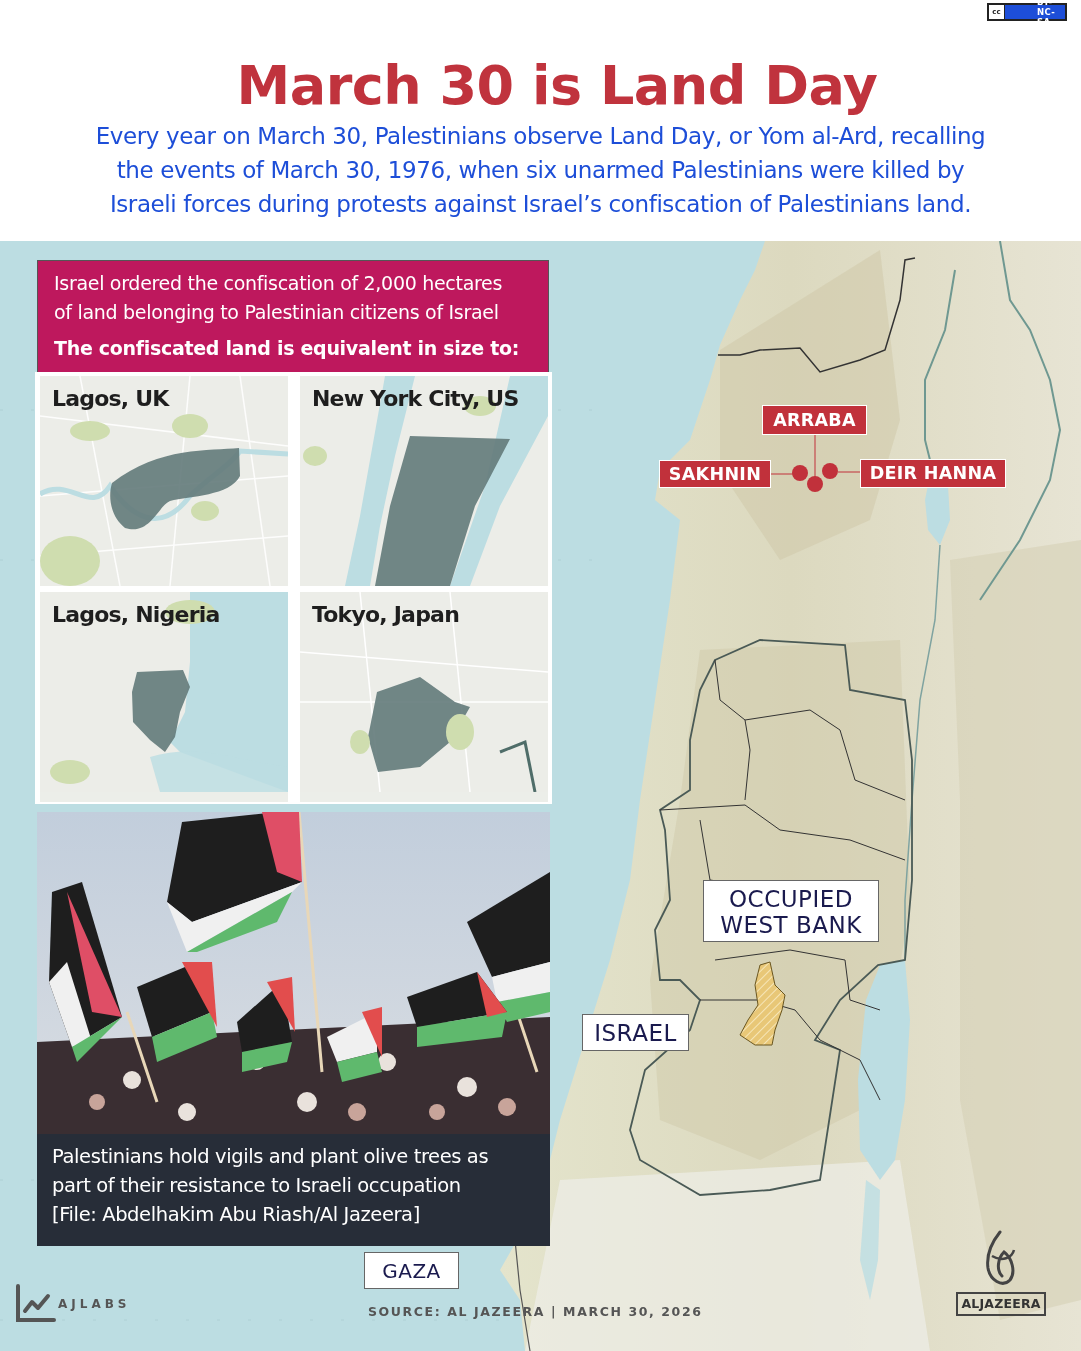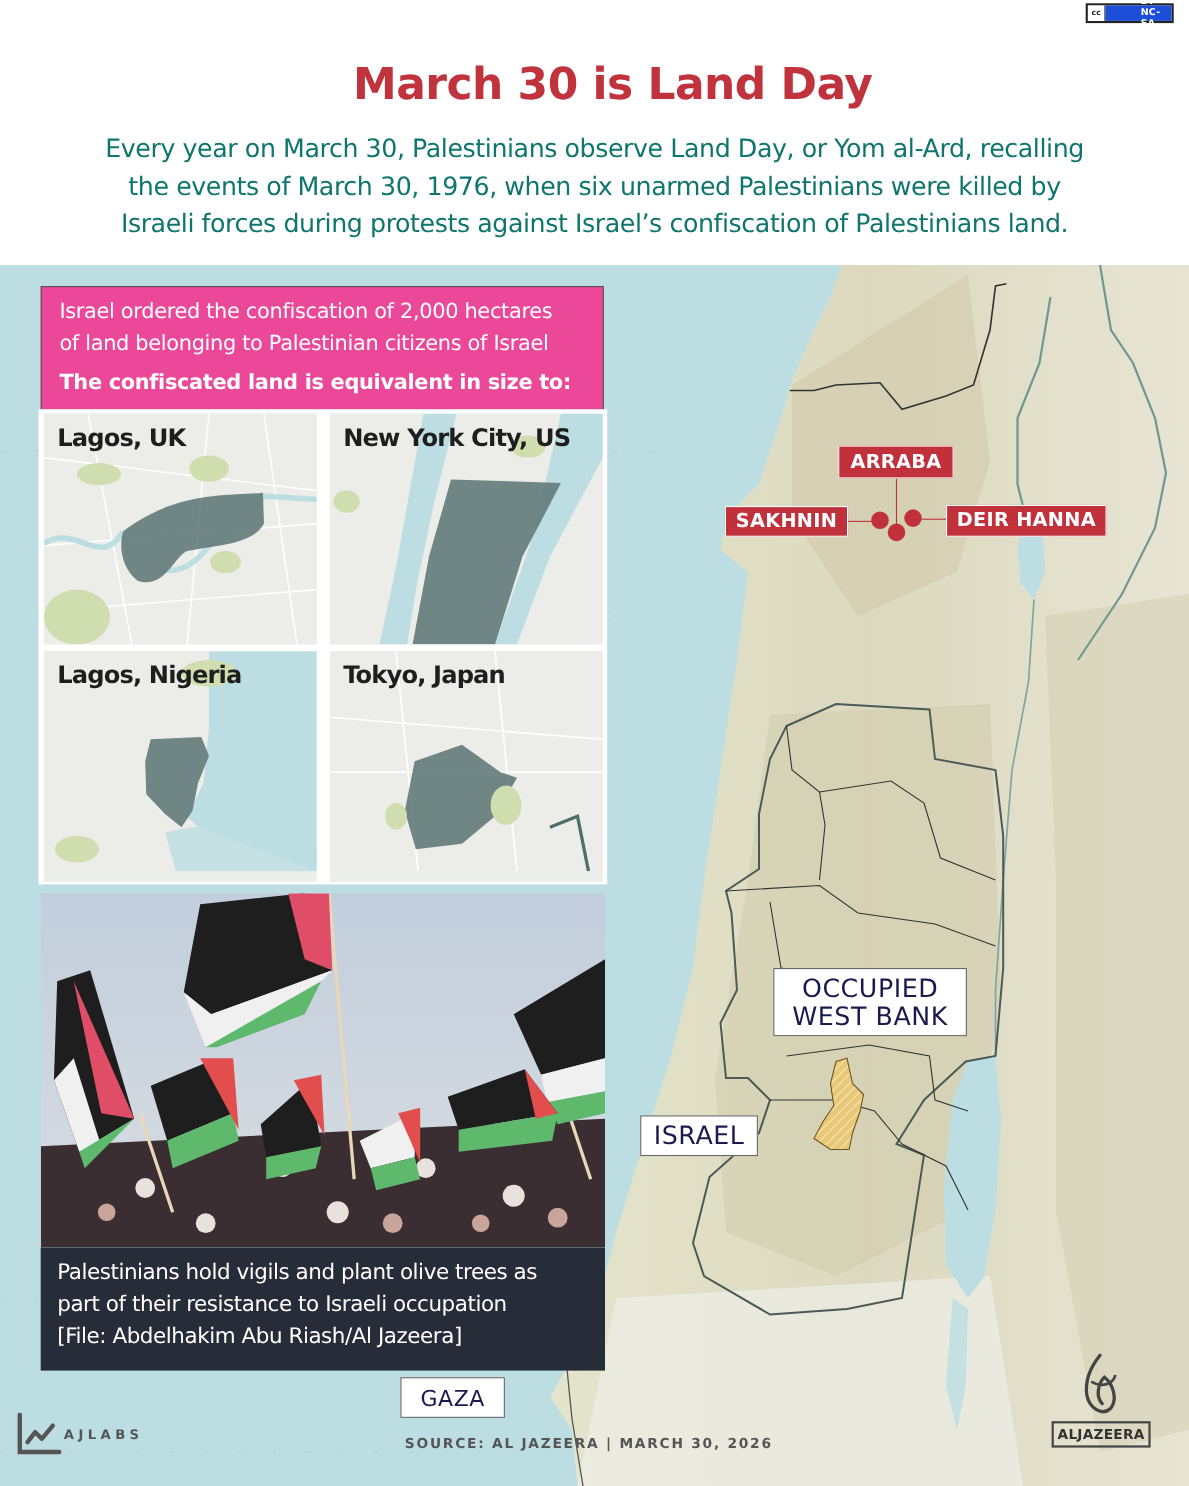--- a/index.html
+++ b/index.html
@@ -3,27 +3,27 @@
 <meta charset="utf-8">
 <style>
   * { box-sizing: border-box; margin: 0; padding: 0; }
   html, body { width: 1081px; height: 1351px; overflow: hidden; background: #ffffff; }
   body { position: relative; font-family: "DejaVu Sans", "Liberation Sans", sans-serif; }
 
   .header { position: absolute; left: 0; top: 0; width: 1081px; height: 241px; background: #ffffff; }
   .cc-badge { position: absolute; right: 14px; top: 3px; width: 80px; height: 18px; border: 2px solid #222; background: #fff; display: flex; align-items: flex-start; font-size: 8.5px; font-weight: bold; color: #fff; }
   .cc-badge .cc-circle { width: 16px; height: 14px; background: #fff; color: #222; display: flex; align-items: center; justify-content: center; font-size: 7px; border-right: 1px solid #222; }
   .cc-badge .cc-text { flex: 1; background: #1d4ed8; height: 100%; display: flex; align-items: center; justify-content: center; letter-spacing: 0.3px; padding-left: 32px; }
-  .title { position: absolute; left: 0; top: 54px; width: 1081px; text-align: center; font-size: 40px; font-weight: bold; color: #c0333d; letter-spacing: -0.5px; padding-left: 33px; }
-  .intro { position: absolute; left: 50px; top: 119px; width: 981px; text-align: center; font-size: 23px; line-height: 34px; color: #0f766e; letter-spacing: -0.4px; }
+  .title { position: absolute; left: 0; top: 54px; width: 1081px; text-align: center; font-size: 54px; font-weight: bold; color: #c0333d; letter-spacing: -0.5px; padding-left: 33px; }
+  .intro { position: absolute; left: 50px; top: 119px; width: 981px; text-align: center; font-size: 23px; line-height: 34px; color: #1d4ed8; letter-spacing: -0.4px; }
 
   .map { position: absolute; left: 0; top: 241px; width: 1081px; height: 1110px; overflow: hidden; background: #bcdde2; }
   .map svg.base { position: absolute; left: 0; top: 0; }
 
-  .info-box { position: absolute; left: 37px; top: 260px; width: 512px; height: 113px; background: #ec4899; color: #fff; padding: 8px 16px; border: 1px solid #555; }
+  .info-box { position: absolute; left: 37px; top: 260px; width: 512px; height: 113px; background: #be185d; color: #fff; padding: 8px 16px; border: 1px solid #555; }
   .info-box .line1 { font-size: 19px; line-height: 29px; letter-spacing: -0.3px; }
   .info-box .line2 { font-size: 19px; line-height: 30px; font-weight: bold; margin-top: 6px; letter-spacing: -0.3px; }
 
   .grid { position: absolute; left: 35px; top: 372px; width: 517px; height: 432px; background: #ffffff; padding: 3px; }
   .tile { position: absolute; width: 248px; height: 210px; overflow: hidden; background: #eceee9; }
   .tile .lbl { position: absolute; left: 12px; top: 10px; font-size: 22px; font-weight: bold; color: #1e1e1e; letter-spacing: -0.8px; }
 
   .photo { position: absolute; left: 37px; top: 812px; width: 513px; height: 322px; overflow: hidden; background: #c9d3de; }
   .caption { position: absolute; left: 37px; top: 1134px; width: 513px; height: 112px; background: #272d38; color: #fff; padding: 8px 15px; font-size: 19.5px; line-height: 29px; letter-spacing: -0.4px; }
 

